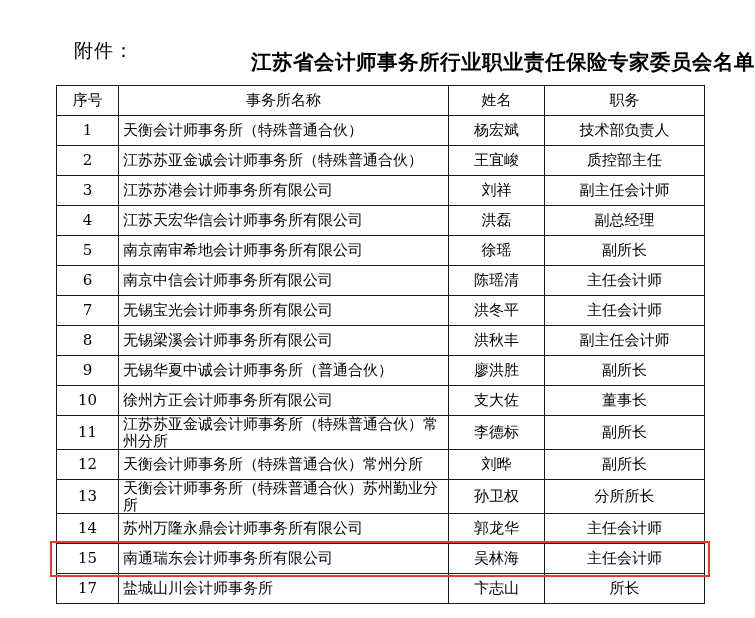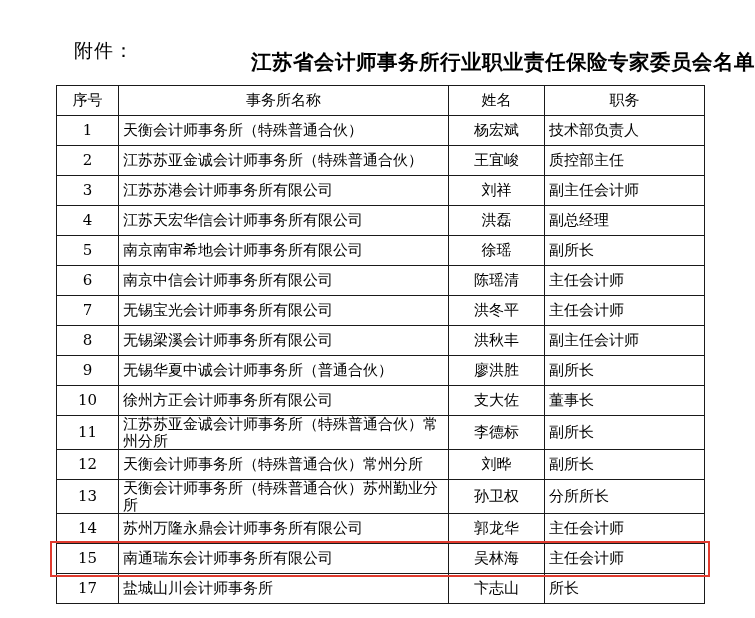--- a/index.html
+++ b/index.html
@@ -62,21 +62,21 @@
     padding: 0 4px;
     line-height: 1.1;
     vertical-align: middle;
   }
   table.roster th {
     font-weight: normal;
   }
   td.seq { text-align: center; }
   td.firm { text-align: left; padding-left: 12px; }
   td.name { text-align: center; }
-  td.title { }
+  td.title { text-align: center; }
   tr.highlight td {
     position: relative;
   }
   .hl-box {
     position: absolute;
     left: 50px;
     top: 488px;
     width: 660px;
     height: 31px;
     border: 2px solid #e03b2f;

